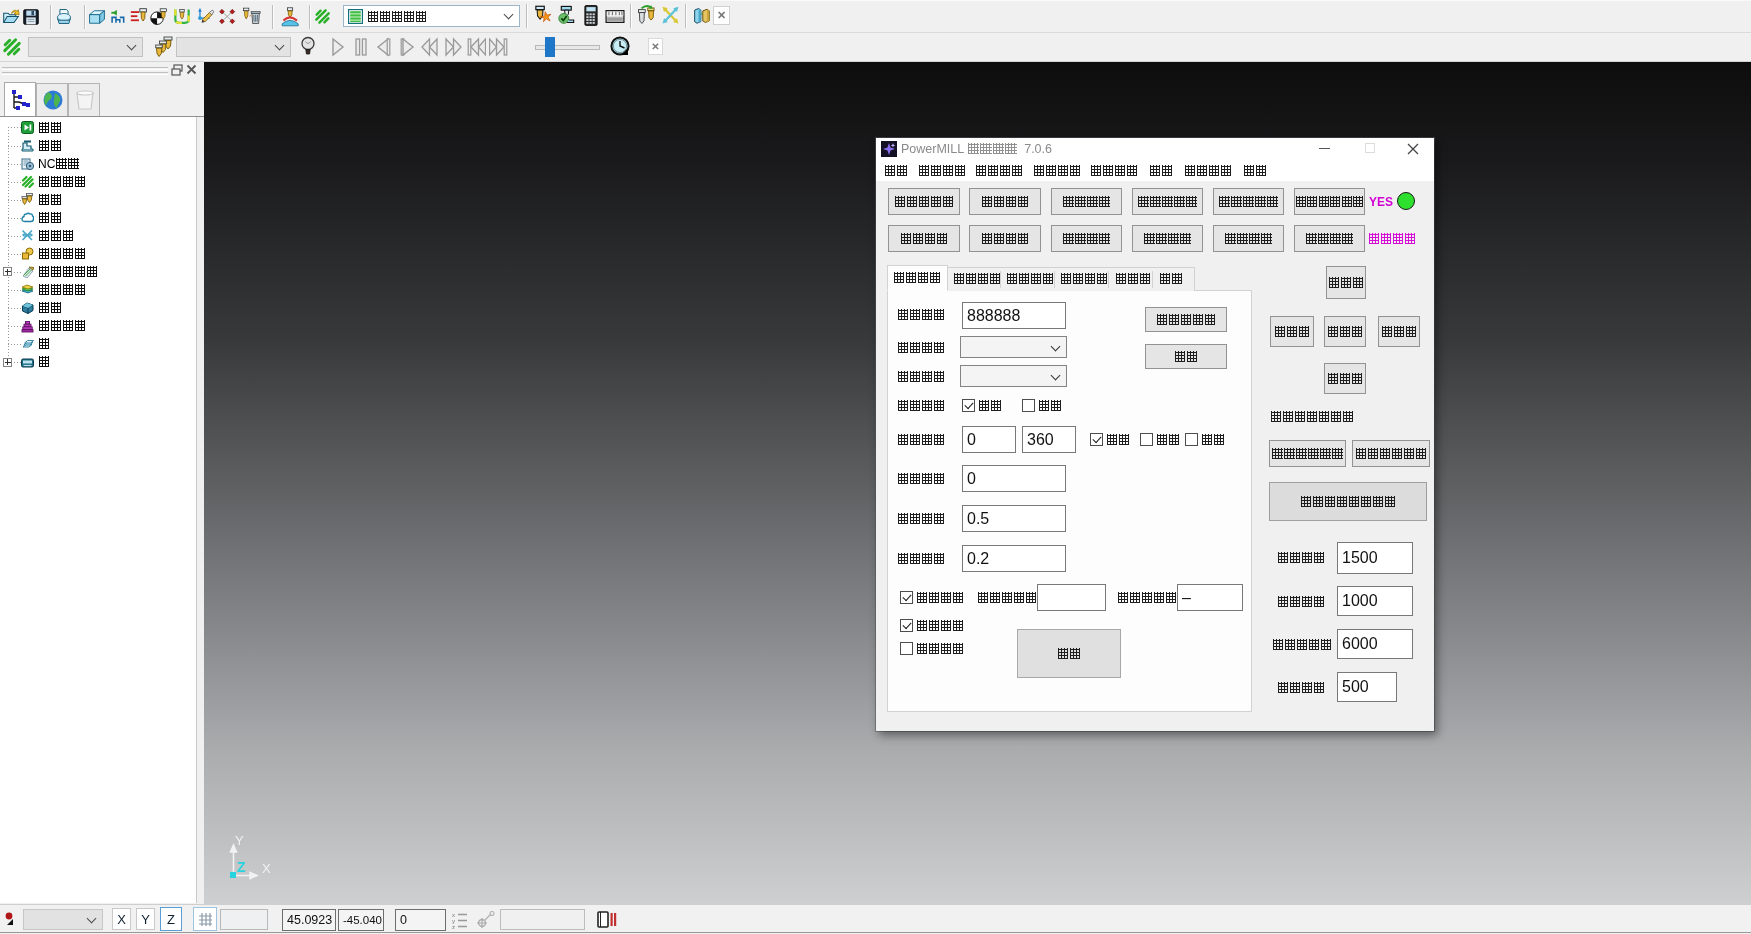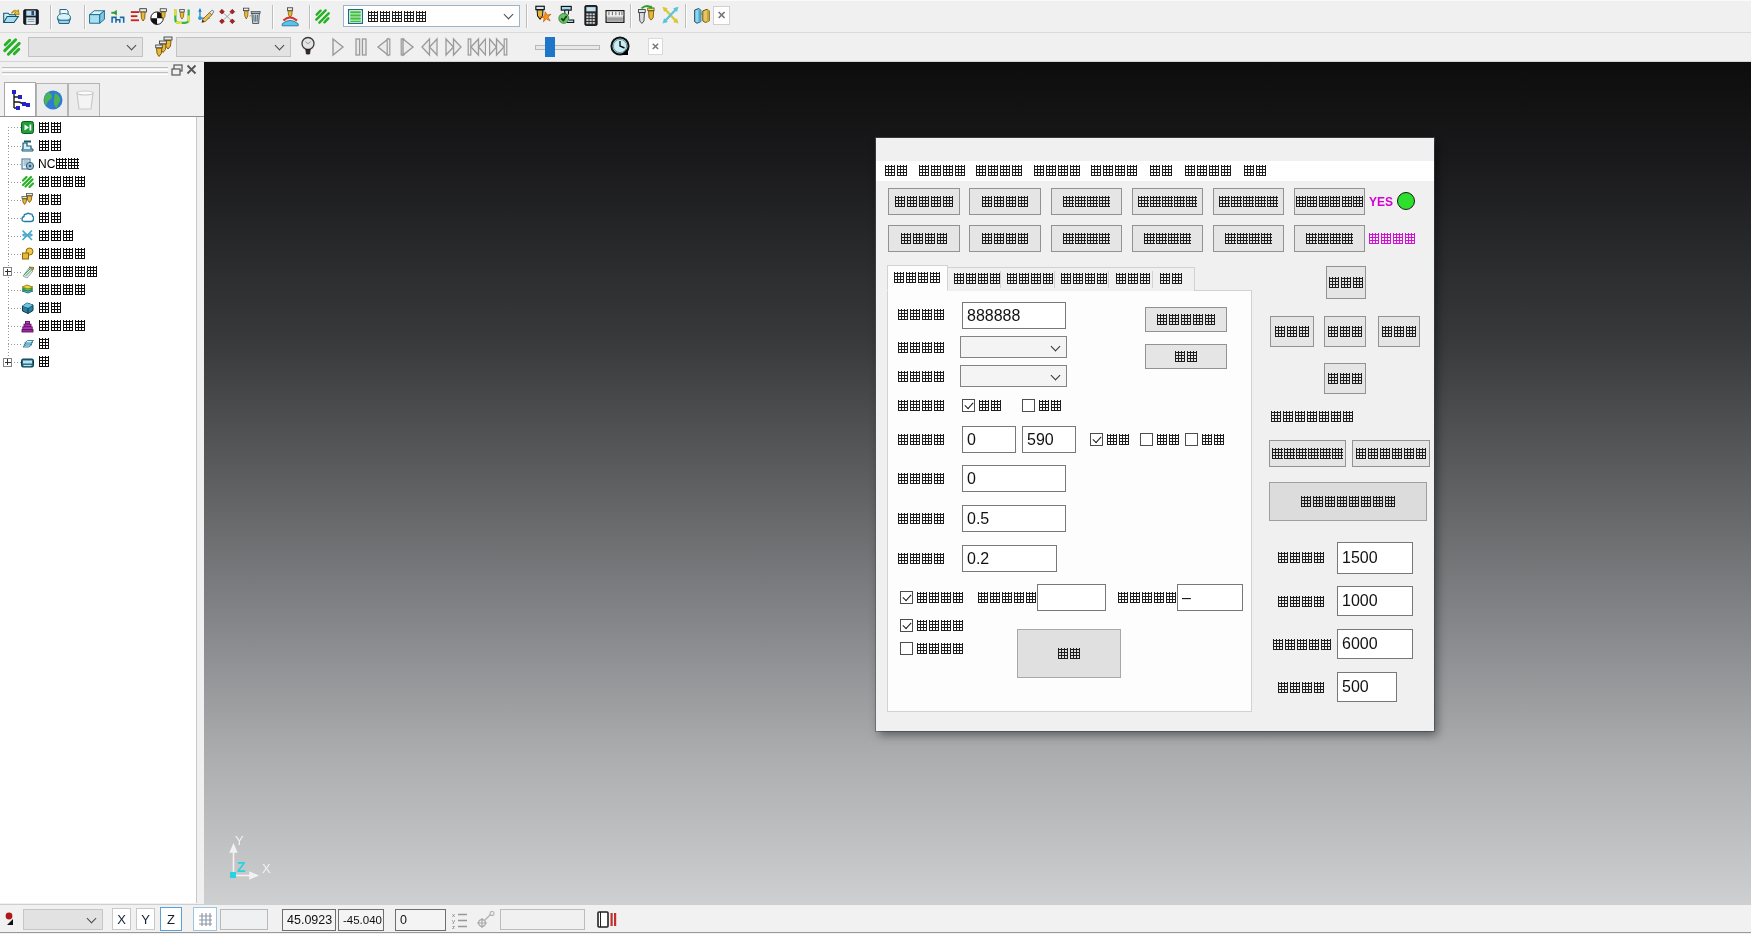--- a/index.html
+++ b/index.html
@@ -437,20 +437,33 @@
   </g>
   <text x="10" y="20" fill="#f2f2f2" font-size="13" font-family="Liberation Sans">Y</text>
   <text x="37" y="48" fill="#f2f2f2" font-size="13" font-family="Liberation Sans">X</text>
   <text x="12" y="47" fill="#27d3de" font-size="14" font-weight="bold" font-family="Liberation Sans">Z</text>
   <rect x="5" y="47" width="6" height="6" fill="#27d3de"></rect>
  </svg>
 </div>
 
 <div class="abs" style="left:876px;top:138px;width:558px;height:593px;background:#f0f0f0;box-shadow:3px 4px 9px rgba(0,0,0,0.45),0 0 0 1px rgba(90,95,100,0.55)">
 
+ <div class="abs" style="left:0;top:0;width:558px;height:23px;background:#ffffff">
+  <svg style="position:absolute;left:5px;top:3px" width="16" height="16" viewBox="0 0 16 16">
+   <rect width="16" height="16" fill="#141024"></rect>
+   <path d="M8 2 L9.5 6.5 L14 8 L9.5 9.5 L8 14 L6.5 9.5 L2 8 L6.5 6.5 Z" fill="#8a6cf0"></path>
+   <path d="M12 2 L12.6 3.8 L14.4 4.4 L12.6 5 L12 6.8 L11.4 5 L9.6 4.4 L11.4 3.8 Z" fill="#c8b8ff"></path>
+  </svg>
+  <span style="position:absolute;left:25px;top:4px;font-size:12.5px;color:#8a8a8a">PowerMILL <span style="color:#8a8a8a"><span class="zh"></span><span class="zh"></span><span class="zh"></span><span class="zh"></span></span>&nbsp; 7.0.6</span>
+  <div class="abs" style="left:443px;top:10px;width:11px;height:1.4px;background:#555"></div>
+  <div class="abs" style="left:489px;top:5px;width:10px;height:10px;border:1.2px solid #dcdcdc"></div>
+  <svg style="position:absolute;left:531px;top:5px" width="12" height="12" viewBox="0 0 12 12">
+        <path d="M1 1 L11 11 M11 1 L1 11" stroke="#444" stroke-width="1.3"></path>
+      </svg>
+ </div>
 
  <div class="abs" style="left:0;top:23px;width:558px;height:20px;background:#ffffff;font-size:12px;color:#111">
   <span style="position:absolute;left:8px;top:3px"><span class="zh"></span><span class="zh"></span></span>
   <span style="position:absolute;left:42px;top:3px"><span class="zh"></span><span class="zh"></span><span class="zh"></span><span class="zh"></span></span>
   <span style="position:absolute;left:99px;top:3px"><span class="zh"></span><span class="zh"></span><span class="zh"></span><span class="zh"></span></span>
   <span style="position:absolute;left:157px;top:3px"><span class="zh"></span><span class="zh"></span><span class="zh"></span><span class="zh"></span></span>
   <span style="position:absolute;left:214px;top:3px"><span class="zh"></span><span class="zh"></span><span class="zh"></span><span class="zh"></span></span>
   <span style="position:absolute;left:273px;top:3px"><span class="zh"></span><span class="zh"></span></span>
   <span style="position:absolute;left:308px;top:3px"><span class="zh"></span><span class="zh"></span><span class="zh"></span><span class="zh"></span></span>
   <span style="position:absolute;left:367px;top:3px"><span class="zh"></span><span class="zh"></span></span>
@@ -558,33 +571,33 @@
  <div class="dcombo" style="left:84px;top:198px;width:107px;height:22px"></div>
  <span class="lbl" style="left:21px;top:232px"><span class="zh"></span><span class="zh"></span><span class="zh"></span><span class="zh"></span></span>
  <div class="dcombo" style="left:84px;top:227px;width:107px;height:22px"></div>
  <span class="lbl" style="left:21px;top:261px"><span class="zh"></span><span class="zh"></span><span class="zh"></span><span class="zh"></span></span>
  <div class="cb ck" style="left:86px;top:261px"></div>
     <span class="lbl" style="left:102px;top:261px"><span class="zh"></span><span class="zh"></span></span>
  <div class="cb" style="left:146px;top:261px"></div>
     <span class="lbl" style="left:162px;top:261px"><span class="zh"></span><span class="zh"></span></span>
  <span class="lbl" style="left:21px;top:295px"><span class="zh"></span><span class="zh"></span><span class="zh"></span><span class="zh"></span></span>
  <div class="tf" style="left:86px;top:288px;width:54px;height:27px">0</div>
- <div class="tf" style="left:146px;top:288px;width:54px;height:27px">590</div>
+ <div class="tf" style="left:146px;top:288px;width:54px;height:27px">360</div>
  <div class="cb ck" style="left:214px;top:295px"></div>
     <span class="lbl" style="left:230px;top:295px"><span class="zh"></span><span class="zh"></span></span>
  <div class="cb" style="left:264px;top:295px"></div>
     <span class="lbl" style="left:280px;top:295px"><span class="zh"></span><span class="zh"></span></span>
  <div class="cb" style="left:309px;top:295px"></div>
     <span class="lbl" style="left:325px;top:295px"><span class="zh"></span><span class="zh"></span></span>
  <span class="lbl" style="left:21px;top:334px"><span class="zh"></span><span class="zh"></span><span class="zh"></span><span class="zh"></span></span>
  <div class="tf" style="left:86px;top:327px;width:104px;height:27px">0</div>
  <span class="lbl" style="left:21px;top:374px"><span class="zh"></span><span class="zh"></span><span class="zh"></span><span class="zh"></span></span>
  <div class="tf" style="left:86px;top:367px;width:104px;height:27px">0.5</div>
  <span class="lbl" style="left:21px;top:414px"><span class="zh"></span><span class="zh"></span><span class="zh"></span><span class="zh"></span></span>
- <div class="tf" style="left:86px;top:407px;width:95px;height:27px">0.2</div>
+ <div class="tf" style="left:86px;top:407px;width:104px;height:27px">0.2</div>
  <div class="cb ck" style="left:24px;top:453px"></div>
     <span class="lbl" style="left:40px;top:453px"><span class="zh"></span><span class="zh"></span><span class="zh"></span><span class="zh"></span></span>
  <span class="lbl" style="left:101px;top:453px"><span class="zh"></span><span class="zh"></span><span class="zh"></span><span class="zh"></span><span class="zh"></span></span>
  <div class="tf" style="left:161px;top:446px;width:69px;height:27px"></div>
  <span class="lbl" style="left:241px;top:453px"><span class="zh"></span><span class="zh"></span><span class="zh"></span><span class="zh"></span><span class="zh"></span></span>
  <div class="tf" style="left:301px;top:446px;width:66px;height:27px">–</div>
  <div class="cb ck" style="left:24px;top:481px"></div>
     <span class="lbl" style="left:40px;top:481px"><span class="zh"></span><span class="zh"></span><span class="zh"></span><span class="zh"></span></span>
  <div class="cb" style="left:24px;top:504px"></div>
     <span class="lbl" style="left:40px;top:504px"><span class="zh"></span><span class="zh"></span><span class="zh"></span><span class="zh"></span></span>

